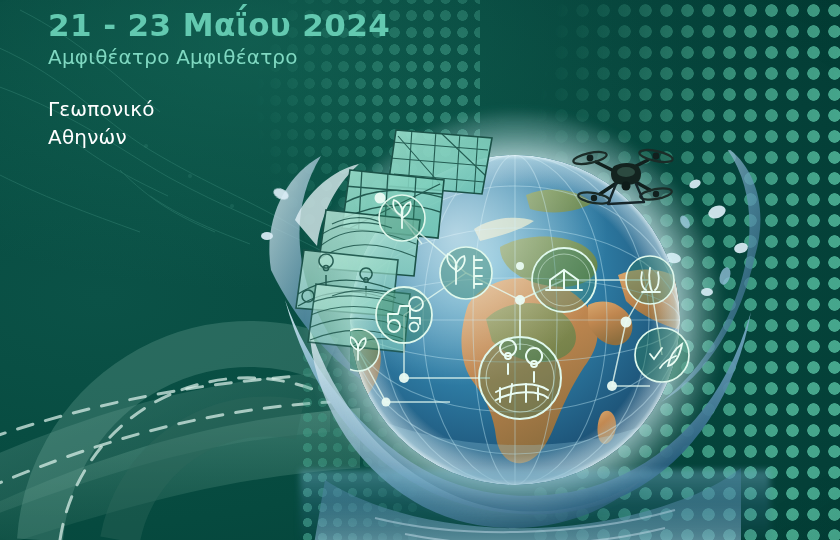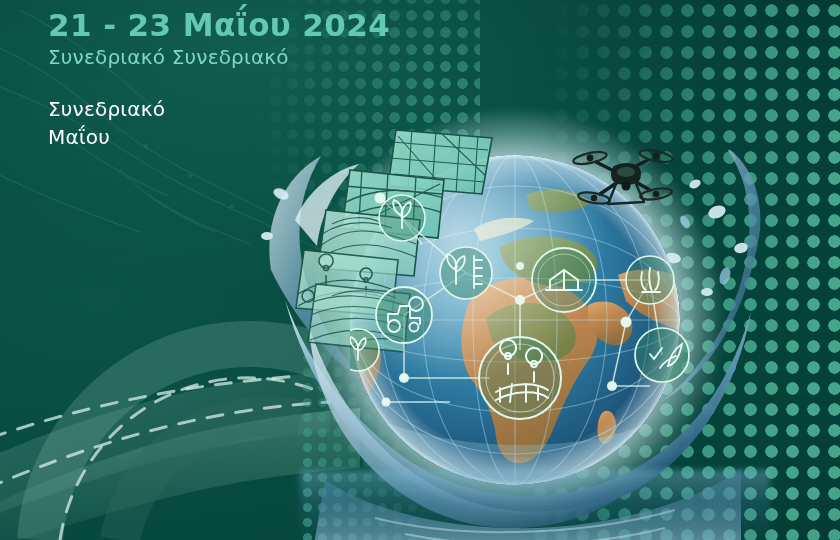--- a/index.html
+++ b/index.html
@@ -564,20 +564,20 @@
       <circle cx="70" cy="54" r="4.5" fill="#0E1B19"></circle>
     </svg>
   </div>
 
   <div class="reflect"></div>
 
   <div class="layer vignette"></div>
 
   <div class="txt">
     <div class="date">21 - 23 Μαΐου 2024</div>
-    <div class="venue">Συνεδριακό Συνεδριακό</div>
+    <div class="venue">Αμφιθέατρο Αμφιθέατρο</div>
     <div class="uni">
-      <div>Συνεδριακό</div>
-      <div>Μαΐου</div>
+      <div>Γεωπονικό</div>
+      <div>Αθηνών</div>
     </div>
   </div>
 
 </div>
 
 </body></html>

